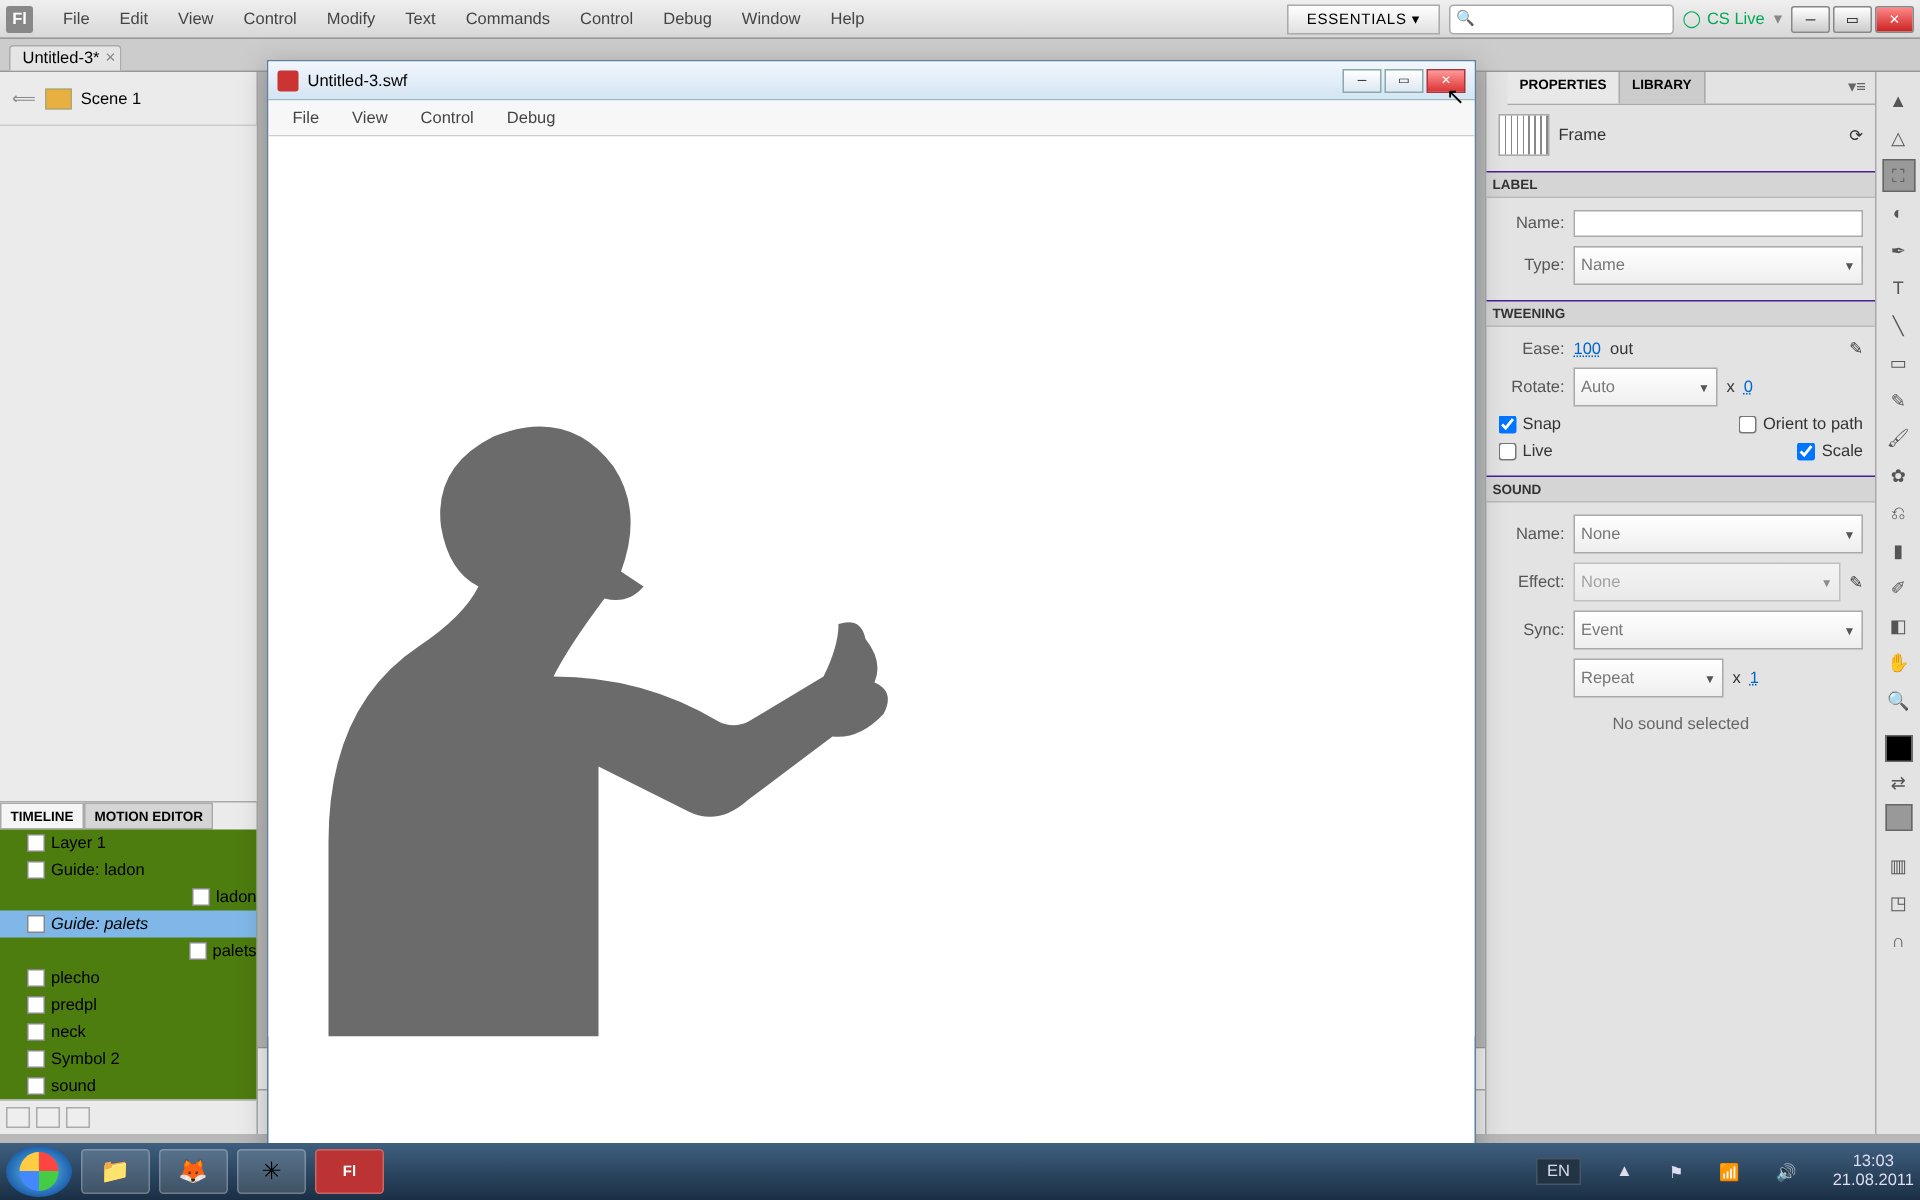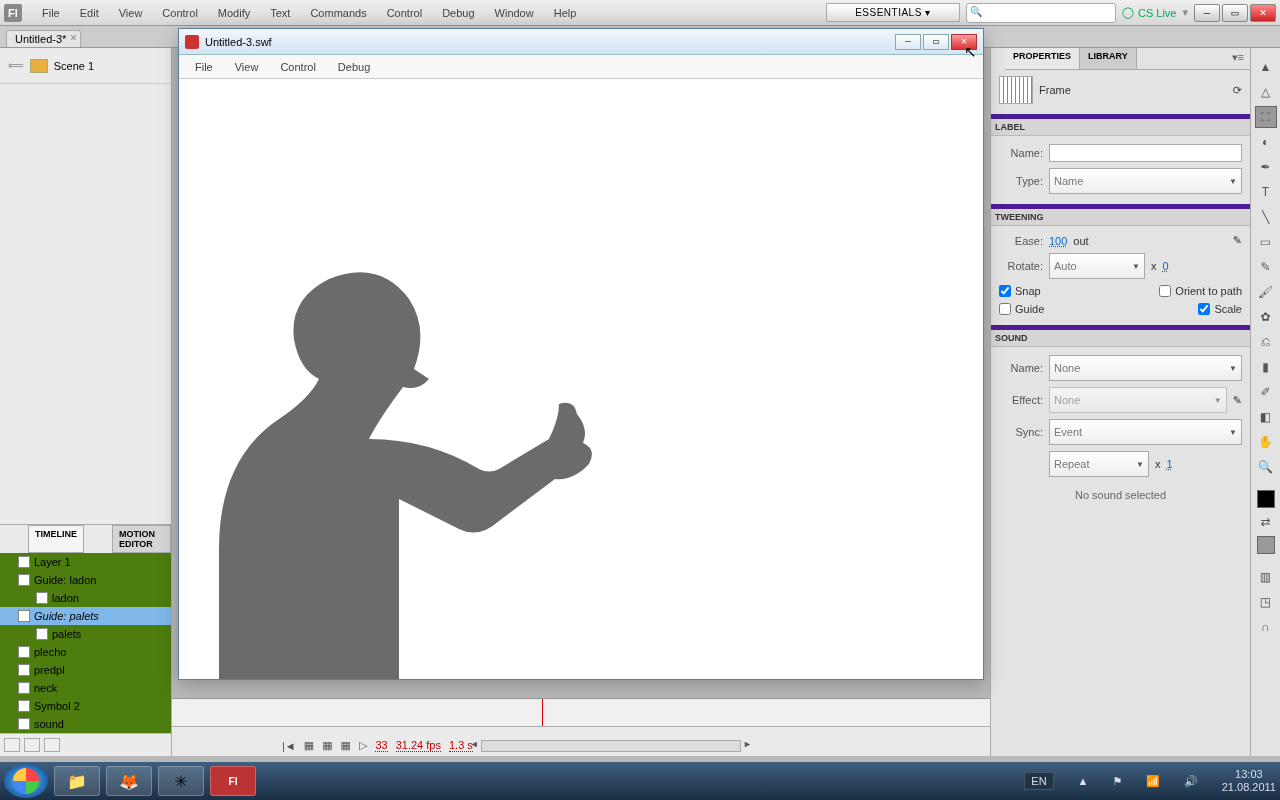--- a/index.html
+++ b/index.html
@@ -3,47 +3,47 @@
 <meta charset="utf-8">
 <style>
 * { margin: 0; padding: 0; box-sizing: border-box; font-family: "Segoe UI", Tahoma, sans-serif; font-size: 11px; user-select: none; }
 body { width: 1280px; height: 800px; background: #b8b8b8; overflow: hidden; position: relative; }
 
 
 .app-menubar { height: 26px; background: linear-gradient(#efefef,#d8d8d8); border-bottom: 1px solid #999; display: flex; align-items: center; padding: 0 4px; }
 .fl-logo { width: 18px; height: 18px; background: #888; color: #fff; display: flex; align-items: center; justify-content: center; font-weight: bold; margin-right: 10px; border-radius: 2px; }
 .menu-item { padding: 4px 10px; color: #444; }
 .menubar-right { margin-left: auto; display: flex; align-items: center; gap: 6px; }
-.workspace-sel { padding: 3px 28px; background: linear-gradient(#fff,#e0e0e0); border: 1px solid #aaa; font-size: 10px; letter-spacing: 0.5px;}
+.workspace-sel { padding: 3px 12px; background: linear-gradient(#fff,#e0e0e0); border: 1px solid #aaa; font-size: 10px; letter-spacing: 0.5px;}
 .search-box { width: 150px; height: 20px; border: 1px solid #aaa; background: #fff; border-radius: 3px; position: relative;}
 .search-box::before { content:"🔍"; position:absolute; left:4px; top:2px; font-size:10px; color:#888;}
 .cslive { color:#0a5; font-size:11px; display:flex; align-items:center; gap:4px;}
 .cslive::before{content:"◯"; color:#0a5;}
 .win-controls { display: flex; gap:2px;}
 .win-btn { width:26px; height:18px; border:1px solid #888; background:linear-gradient(#fff,#ccc); display:flex; align-items:center; justify-content:center; border-radius:2px; font-size:9px;}
 .win-btn.close { background: linear-gradient(#f88,#c22); color:#fff;}
 
 
 .doc-tabs { height: 22px; background: #ccc; display:flex; align-items:flex-end; padding-left:6px; border-bottom:1px solid #999;}
 .doc-tab { background:#e5e5e5; border:1px solid #aaa; border-bottom:none; padding:2px 14px 2px 8px; border-radius:3px 3px 0 0; font-size:11px; position:relative;}
 .doc-tab .x { position:absolute; right:3px; top:2px; font-size:9px; color:#888;}
 
 
 .main-row { display:flex; height: 708px; }
 .left-col { width: 172px; background:#ebebeb; border-right:1px solid #aaa; display:flex; flex-direction:column;}
 .scene-bar { height:36px; display:flex; align-items:center; gap:6px; padding:0 8px; border-bottom:1px solid #ccc;}
 .scene-ico{ width:18px;height:14px;background:#e8b040;border:1px solid #aa7;}
 .left-blank { flex:1; background:#ebebeb; }
 .left-tabs{ display:flex; border-top:1px solid #aaa;}
-.left-tab{ padding:3px 6px; background:#d5d5d5; border:1px solid #aaa; font-size:9px; font-weight:bold;margin-left:28px;}
+.left-tab{ padding:3px 6px; background:#d5d5d5; border:1px solid #aaa; font-size:9px; font-weight:bold;}
 .left-tab.active{ background:#f5f5f5;}
 .layer-list{ background:#4d7c0f; flex:0 0 auto;}
 .layer-row{ display:flex; align-items:center; height:18px; padding-left:18px; gap:4px; font-size:11px;}
 .layer-row.sel{ background:#7fb8e8;font-style:italic;}
-.layer-row.sub{ padding-left:36px;}
+.layer-row.sub{ padding-left:36px;justify-content:flex-end;}
 .layer-ico{width:12px;height:12px;border:1px solid #888;background:#fff;}
 .layer-btns{ display:flex; gap:4px; padding:4px; border-top:1px solid #bbb;}
 .lyr-btn{width:16px;height:14px;border:1px solid #aaa;background:#eee;}
 
 
 .center-col { flex:1; background:#b8b8b8; position:relative;}
 .stage { position:absolute; left:0px; top:0; right:0; bottom:58px; background:#b8b8b8;}
 .tl-foot { position:absolute; left:0; right:0; bottom:0; height:58px; background:#eaeaea; border-top:1px solid #999;}
 .tl-controls { position:absolute; bottom:4px; left:110px; display:flex; align-items:center; gap:8px; font-size:10px; color:#555;}
 .tl-num { color:#c00; border-bottom:1px dotted #c00;}
@@ -57,35 +57,35 @@
 .right-col{ width:260px; background:#e3e3e3; border-left:1px solid #aaa; display:flex; flex-direction:column;}
 .rp-tabs{display:flex; height:22px; border-bottom:1px solid #aaa;margin-left:14px;}
 .rp-tab{padding:3px 8px; background:#ccc; border-right:1px solid #aaa; font-size:9px; font-weight:bold;}
 .rp-tab.active{background:#e8e8e8;}
 .rp-body{ padding:6px 8px; display:flex; flex-direction:column; gap:6px; color:#333;}
 .rp-row{display:flex; align-items:center; gap:6px;}
 .rp-label{ width:44px; text-align:right; color:#555;}
 .rp-input{ flex:1; height:18px; border:1px solid #aaa; background:#fff; padding:0 4px;}
 .rp-select{flex:1; height:18px; border:1px solid #aaa; background:linear-gradient(#fff,#eee); display:flex; align-items:center; padding:12px 4px; color:#777; position:relative;}
 .rp-select::after{content:"▼"; font-size:8px; position:absolute; right:4px; color:#555;}
-.sect-head{font-size:9px; font-weight:bold; background:#d5d5d5; padding:3px 4px; margin:4px -8px 2px -8px; border-top:5px solid #4c1d95; border-bottom:1px solid #bbb;}
+.sect-head{font-size:9px; font-weight:bold; background:#d5d5d5; padding:3px 4px; margin:4px -8px 2px -8px; border-top:1px solid #4c1d95; border-bottom:1px solid #bbb;}
 .rp-link{color:#06c; text-decoration:underline dotted;}
 .rp-check{display:flex;align-items:center;gap:4px;}
 .rp-check input{width:12px;height:12px;}
 .frame-ico{width:34px;height:28px;border:1px solid #aaa;background:repeating-linear-gradient(90deg,#fff,#fff 3px,#888 3px,#888 4px);}
 
 
 .tool-col{width:30px;background:#e3e3e3;border-left:1px solid #aaa;display:flex;flex-direction:column;align-items:center;padding-top:8px;gap:3px;}
 .tool-btn{width:22px;height:22px;border:1px solid transparent;display:flex;align-items:center;justify-content:center;font-size:12px;color:#555;}
 .tool-btn.active{background:#999;border-color:#666;}
 .tool-swatch{width:18px;height:18px;background:#000;border:1px solid #666;}
 .tool-swatch.grey{background:#999;}
 
 
-.swf-window{ position:absolute; left:178px; top:28px; width:806px; height:652px; background:#fff; border:1px solid #5a7fa0; box-shadow:0 4px 18px rgba(0,0,0,0.25);}
+.swf-window{ position:absolute; left:178px; top:40px; width:806px; height:761px; background:#fff; border:1px solid #5a7fa0; box-shadow:0 4px 18px rgba(0,0,0,0.25);}
 .swf-title{height:26px;background:linear-gradient(#f2f7fc,#d4e4f3);display:flex;align-items:center;padding:0 6px;gap:6px;border-bottom:1px solid #9bb;}
 .swf-ico{width:14px;height:14px;background:#c33;border-radius:2px;}
 .swf-wc{margin-left:auto;display:flex;gap:2px;}
 .swf-wbtn{width:26px;height:16px;border:1px solid #8aa;background:linear-gradient(#fff,#dce8f2);display:flex;align-items:center;justify-content:center;font-size:8px;}
 .swf-wbtn.close{background:linear-gradient(#f99,#d33);color:#fff;border-color:#a33;}
 .swf-menu{height:24px;display:flex;align-items:center;gap:2px;padding:0 6px;border-bottom:1px solid #ccc;background:#f7f7f7;}
 .swf-stage{position:relative;height:600px;background:#fff;}
 .cursor{position:absolute;left:785px;top:14px;font-size:15px;color:#000;pointer-events:none;}
 
 
@@ -261,21 +261,21 @@
             <span>Snap</span>
           </label>
         <label class="rp-check">
             <input type="checkbox" style="">
             <span>Orient to path</span>
           </label>
       </div>
       <div class="rp-row" style="justify-content:space-between">
         <label class="rp-check">
             <input type="checkbox" style="">
-            <span>Guide</span>
+            <span>Live</span>
           </label>
         <label class="rp-check">
             <input type="checkbox" checked="" style="">
             <span>Scale</span>
           </label>
       </div>
 
       <div class="sect-head">SOUND</div>
       <div class="rp-row">
           <span class="rp-label">Name:</span>

